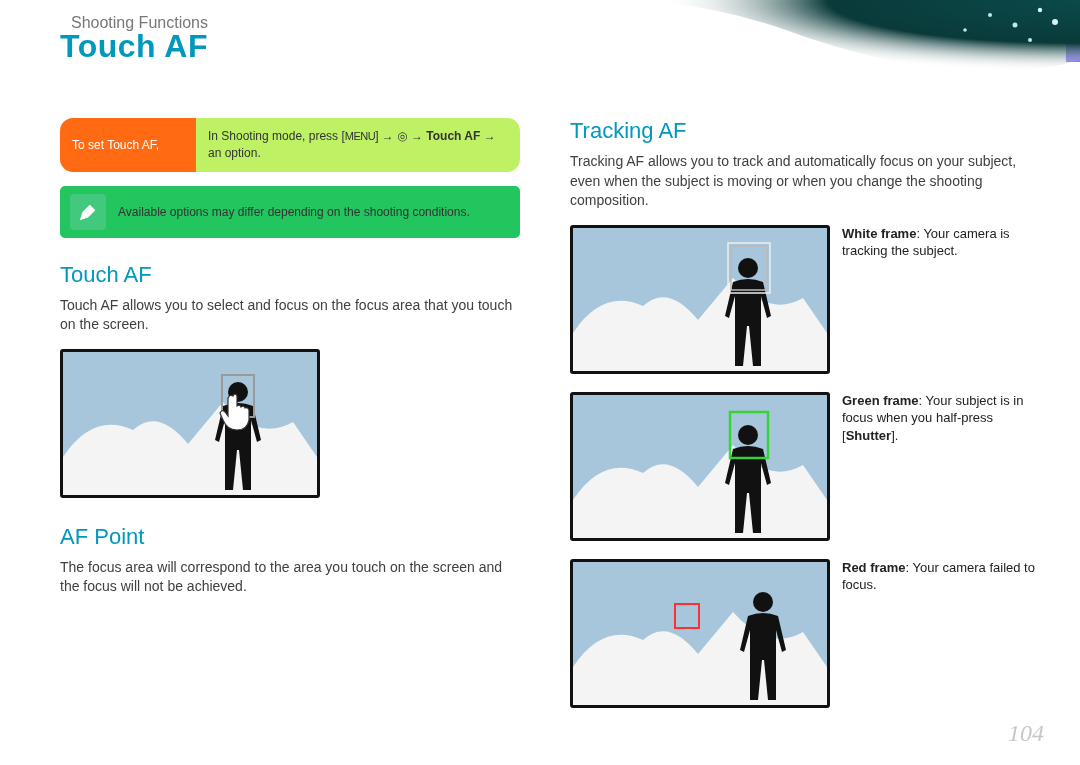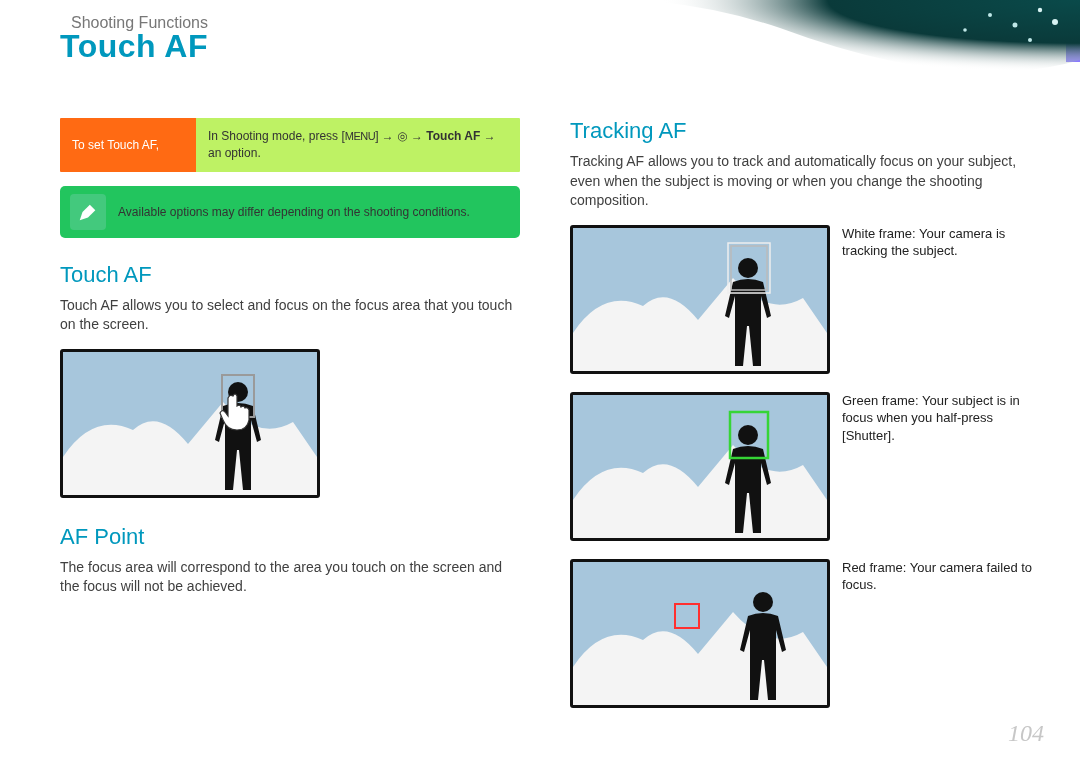--- a/index.html
+++ b/index.html
@@ -3,32 +3,32 @@
 <meta charset="utf-8">
 <style>
   html,body{margin:0;padding:0;width:1080px;height:765px;font-family:"Segoe UI","Helvetica Neue",Arial,sans-serif;background:#fff;color:#222;overflow:hidden}
   .page{position:relative;width:1080px;height:765px;box-sizing:border-box}
   .topcurve{position:absolute;top:0;right:0;width:420px;height:100px;pointer-events:none}
   .header-crumb{position:absolute;left:71px;top:14px;font-size:16px;color:#777}
   .page-title{position:absolute;left:60px;top:28px;font-size:32px;font-weight:700;color:#0098bd;font-family:"Arial Narrow","Segoe UI",sans-serif;letter-spacing:.5px}
   .col-left{position:absolute;left:60px;top:118px;width:460px}
   .col-right{position:absolute;left:570px;top:118px;width:465px}
   .intro{font-size:14px;line-height:1.4;margin-bottom:18px;color:#222}
-  .step-box{display:flex;border-radius:1px;overflow:hidden;font-size:12px;margin-bottom:14px}
+  .step-box{display:flex;border-radius:13px;overflow:hidden;font-size:12px;margin-bottom:14px}
   .step-left{background:#ff6a13;color:#fff;padding:14px 12px;width:112px;display:flex;align-items:center}
   .step-right{background:#bef264;padding:10px 12px;flex:1;display:flex;align-items:flex-start;color:#333;line-height:1.4}
   .note-box{display:flex;align-items:center;background:#22c55e;border-radius:5px;padding:8px 10px;font-size:12px;color:#333;margin-bottom:24px}
   .note-icon{background:#43c97d;border-radius:4px;width:36px;height:36px;display:flex;align-items:center;justify-content:center;margin-right:12px;flex-shrink:0}
   .h2{font-size:22px;font-weight:400;color:#0098bd;margin:0 0 8px 0}
   .body{font-size:14px;line-height:1.4;margin-bottom:14px;color:#404040}
   .thumb{width:254px;height:143px;border:3px solid #111;border-radius:3px;background:#a7c6dc;position:relative;overflow:hidden;margin-bottom:26px}
   .sky{position:absolute;inset:0;background:#a7c6dc}
   .mtn{position:absolute;bottom:0;left:0;width:100%}
   .caption{font-size:13px;line-height:1.35;color:#222}
-  .caption b{font-weight:400}
+  .caption b{font-weight:700}
   .right-grid{display:grid;grid-template-columns:254px 1fr;column-gap:18px;row-gap:18px;align-items:flex-start}
   .pagenum{position:absolute;right:36px;bottom:18px;font-size:24px;font-style:italic;color:#c7c7c7;font-family:Georgia,serif}
   .tab-edge{position:absolute;top:4px;right:0;width:14px;height:58px;background:#8a7aff}
   .af-frame{position:absolute;border:2px solid #8a8a8a;width:30px;height:40px}
 </style>
 </head>
 <body>
 <div class="page">
 
 <div class="tab-edge"></div>

